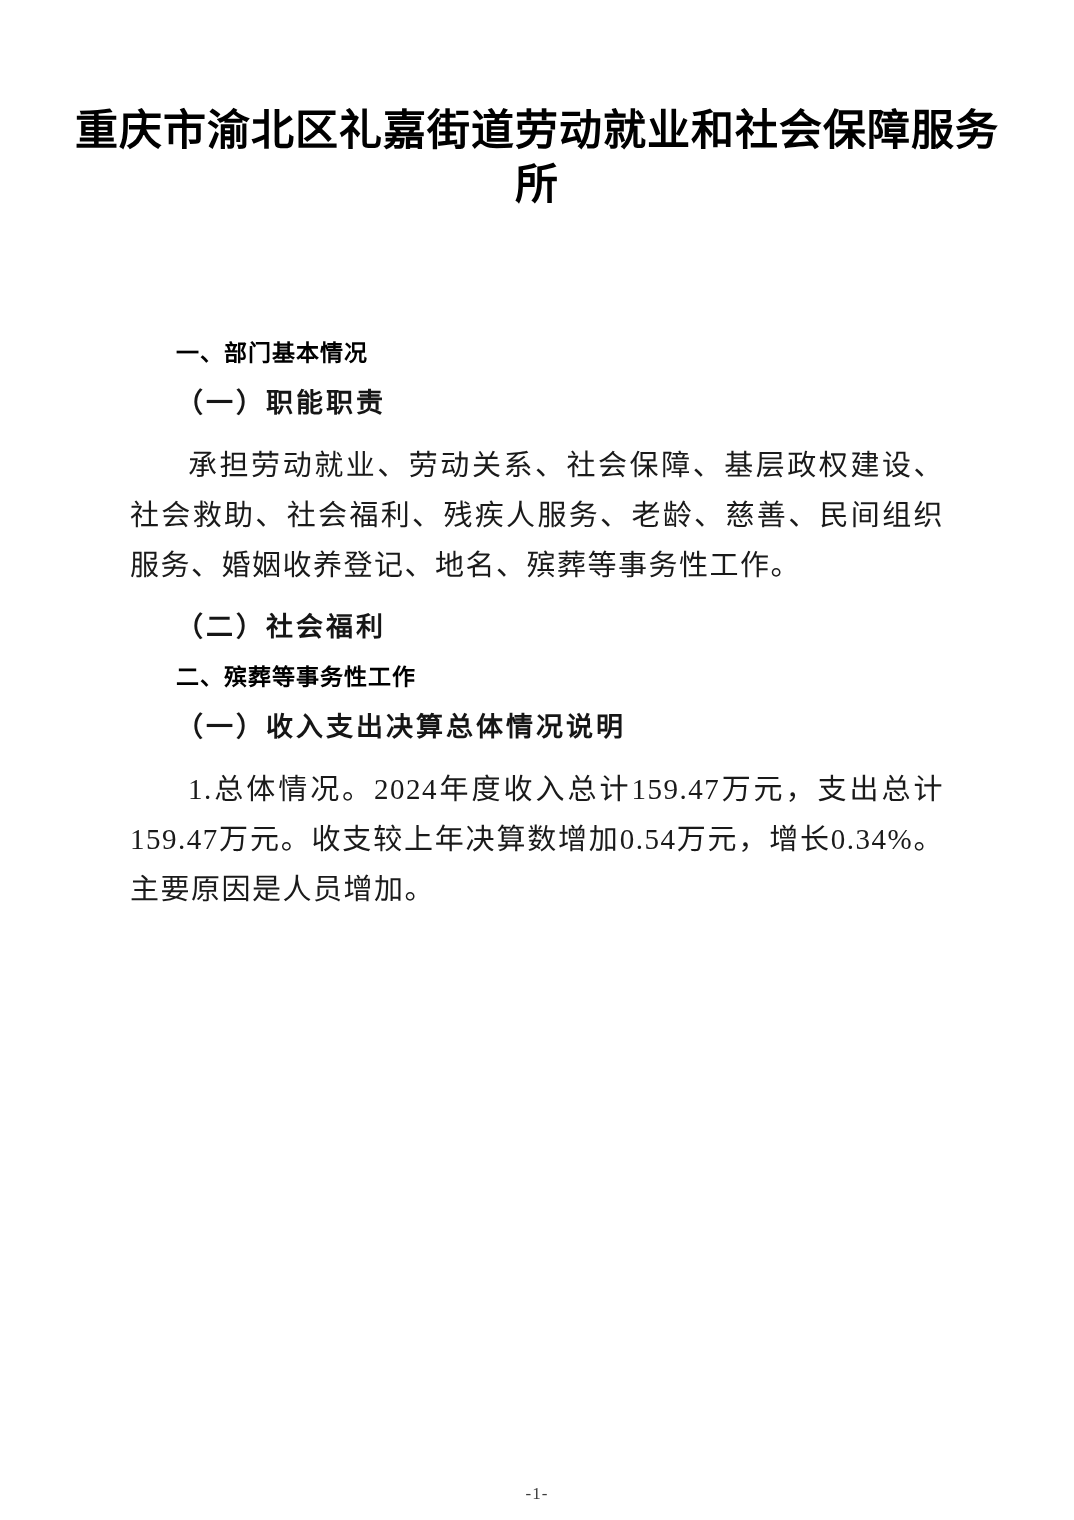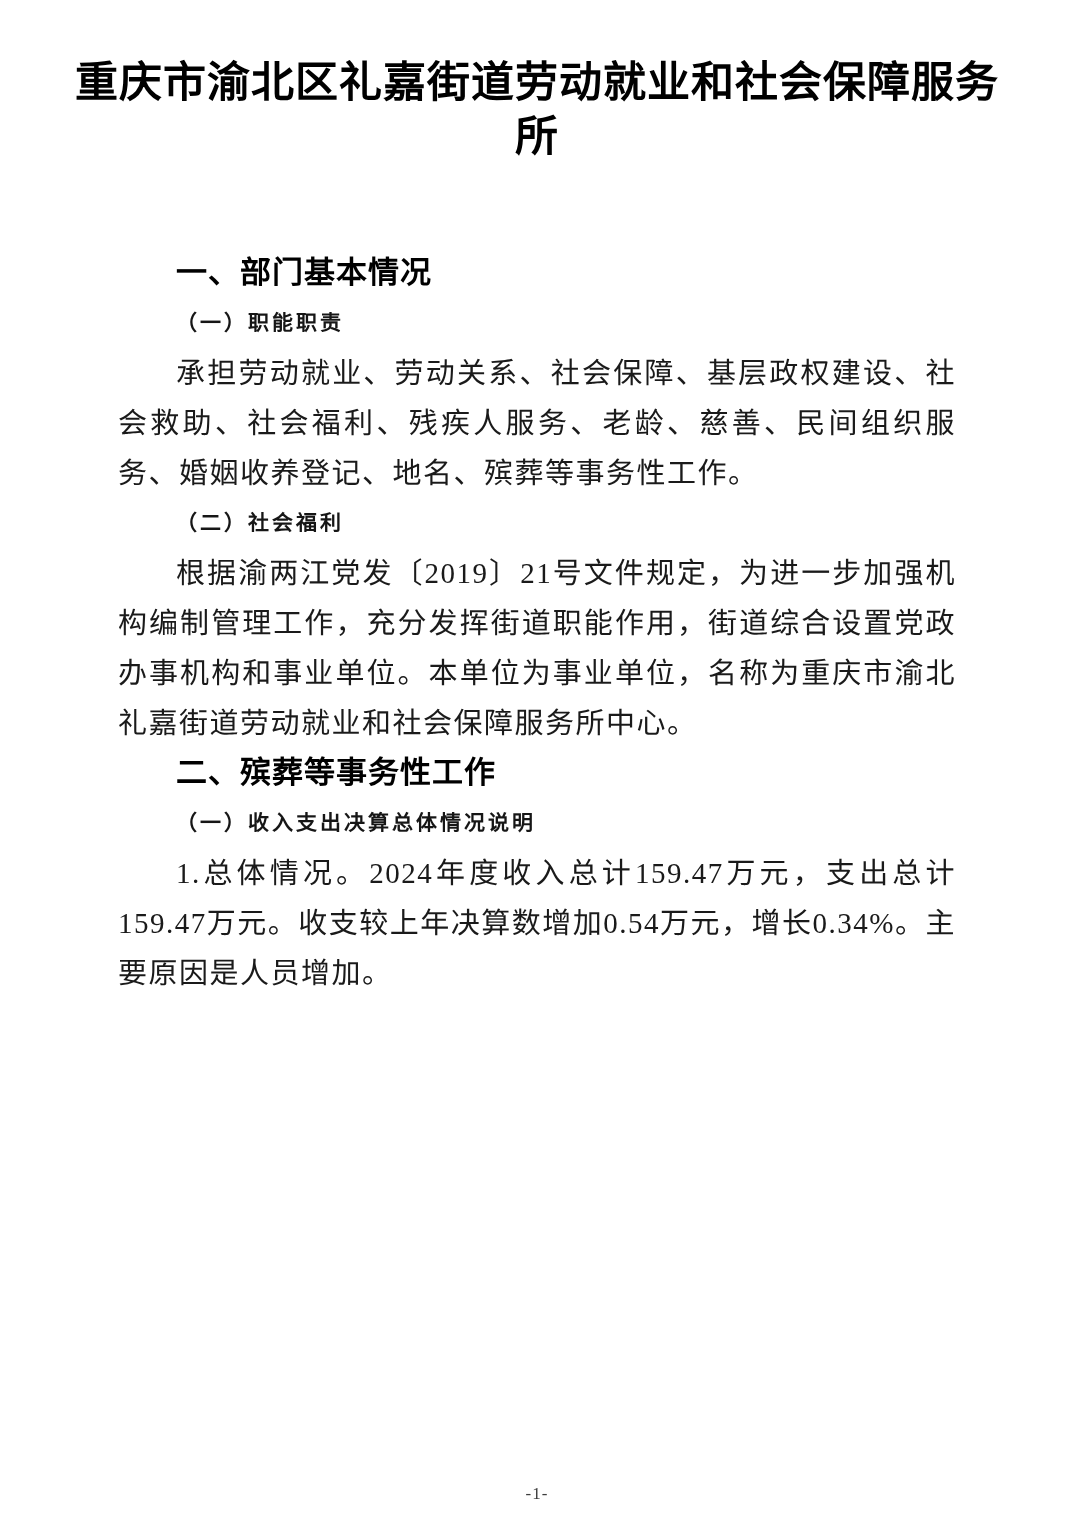--- a/index.html
+++ b/index.html
@@ -10,55 +10,55 @@
   .page {
     position: relative;
     width: 1074px;
     height: 1520px;
     margin: 0 auto;
     background: #ffffff;
     color: #111111;
     overflow: hidden;
   }
   .title-block {
-    padding-top: 56px;
-    margin-bottom: 84px;
+    padding-top: 104px;
+    margin-bottom: 116px;
     text-align: center;
     font-family: "Liberation Serif", "DejaVu Serif", serif;
     font-weight: bold;
     font-size: 43px;
     line-height: 54px;
     color: #000000;
     letter-spacing: 1px;
   }
   .content {
     padding: 0 118px;
   }
   .sec-heading {
     margin: 0;
     font-family: "Liberation Sans", "DejaVu Sans", sans-serif;
     font-weight: bold;
-    font-size: 31px;
+    font-size: 23px;
     line-height: 50px;
     text-indent: 58px;
     color: #000000;
     letter-spacing: 1px;
   }
   .sub-heading {
     margin: 0;
     font-family: "Liberation Serif", "DejaVu Serif", serif;
     font-weight: 600;
-    font-size: 21px;
+    font-size: 27px;
     line-height: 50px;
     text-indent: 58px;
     color: #161616;
     letter-spacing: 3px;
   }
   .body-para {
-    margin: 0;
+    margin: 12px;
     font-family: "Liberation Serif", "DejaVu Serif", serif;
     font-weight: 400;
     font-size: 29px;
     line-height: 50px;
     text-indent: 58px;
     text-align: justify;
     color: #1a1a1a;
     letter-spacing: 1.5px;
   }
   .page-footer {
@@ -86,21 +86,20 @@
   <main class="content">
 
     <h2 class="sec-heading">一、部门基本情况</h2>
 
     <h3 class="sub-heading">（一）职能职责</h3>
 
     <p class="body-para">承担劳动就业、劳动关系、社会保障、基层政权建设、社会救助、社会福利、残疾人服务、老龄、慈善、民间组织服务、婚姻收养登记、地名、殡葬等事务性工作。</p>
 
     <h3 class="sub-heading">（二）社会福利</h3>
 
-    <p class="body-para">根据渝两江党发〔2019〕21号文件规定，为进一步加强机构编制管理工作，充分发挥街道职能作用，街道综合设置党政办事机构和事业单位。本单位为事业单位，名称为重庆市渝北礼嘉街道劳动就业和社会保障服务所中心。</p>
 
     <h2 class="sec-heading">二、殡葬等事务性工作</h2>
 
     <h3 class="sub-heading">（一）收入支出决算总体情况说明</h3>
 
     <p class="body-para">1.总体情况。2024年度收入总计159.47万元，支出总计159.47万元。收支较上年决算数增加0.54万元，增长0.34%。主要原因是人员增加。</p>
 
 
   </main>
 

